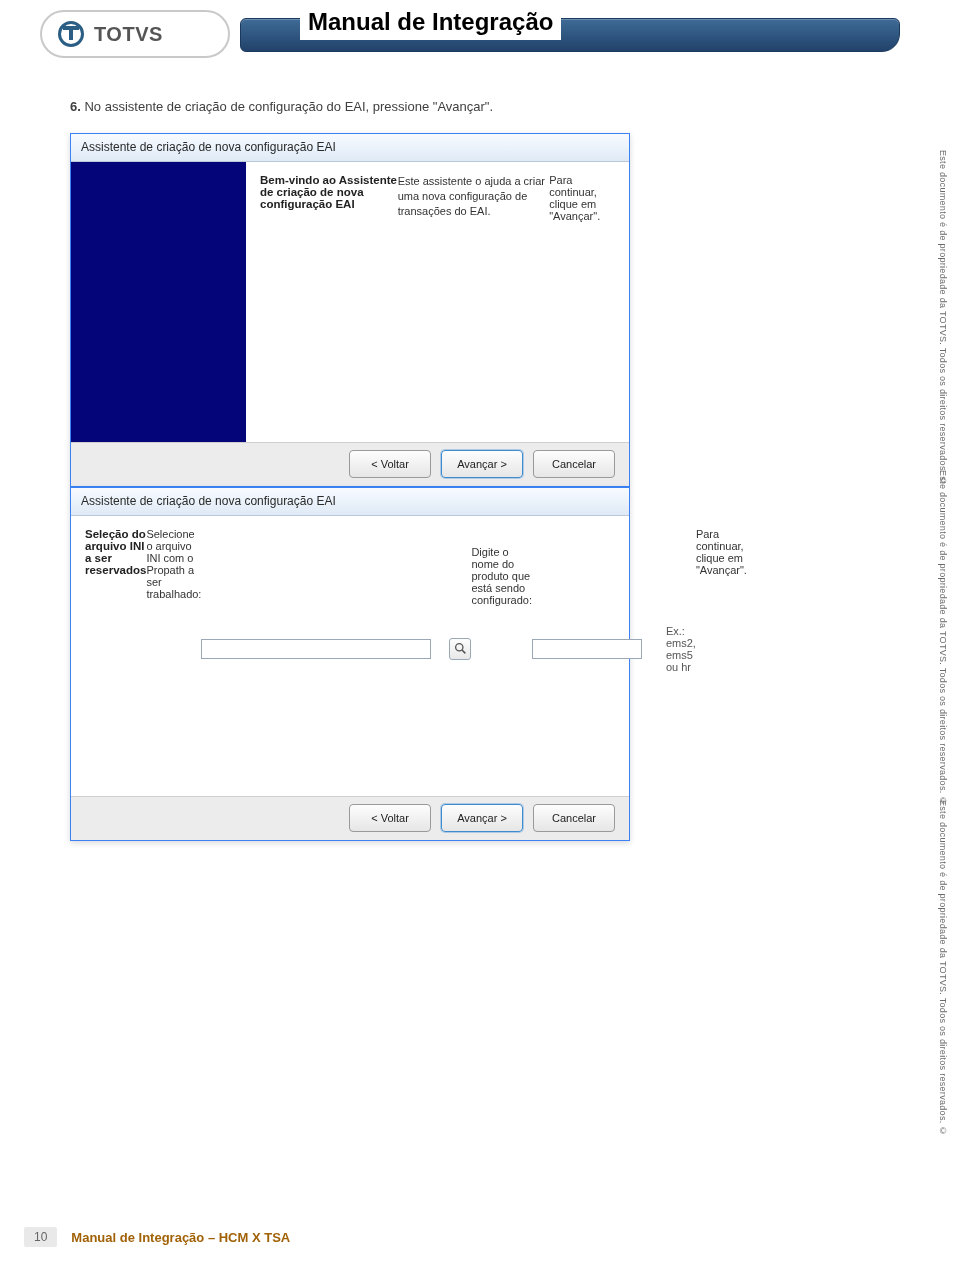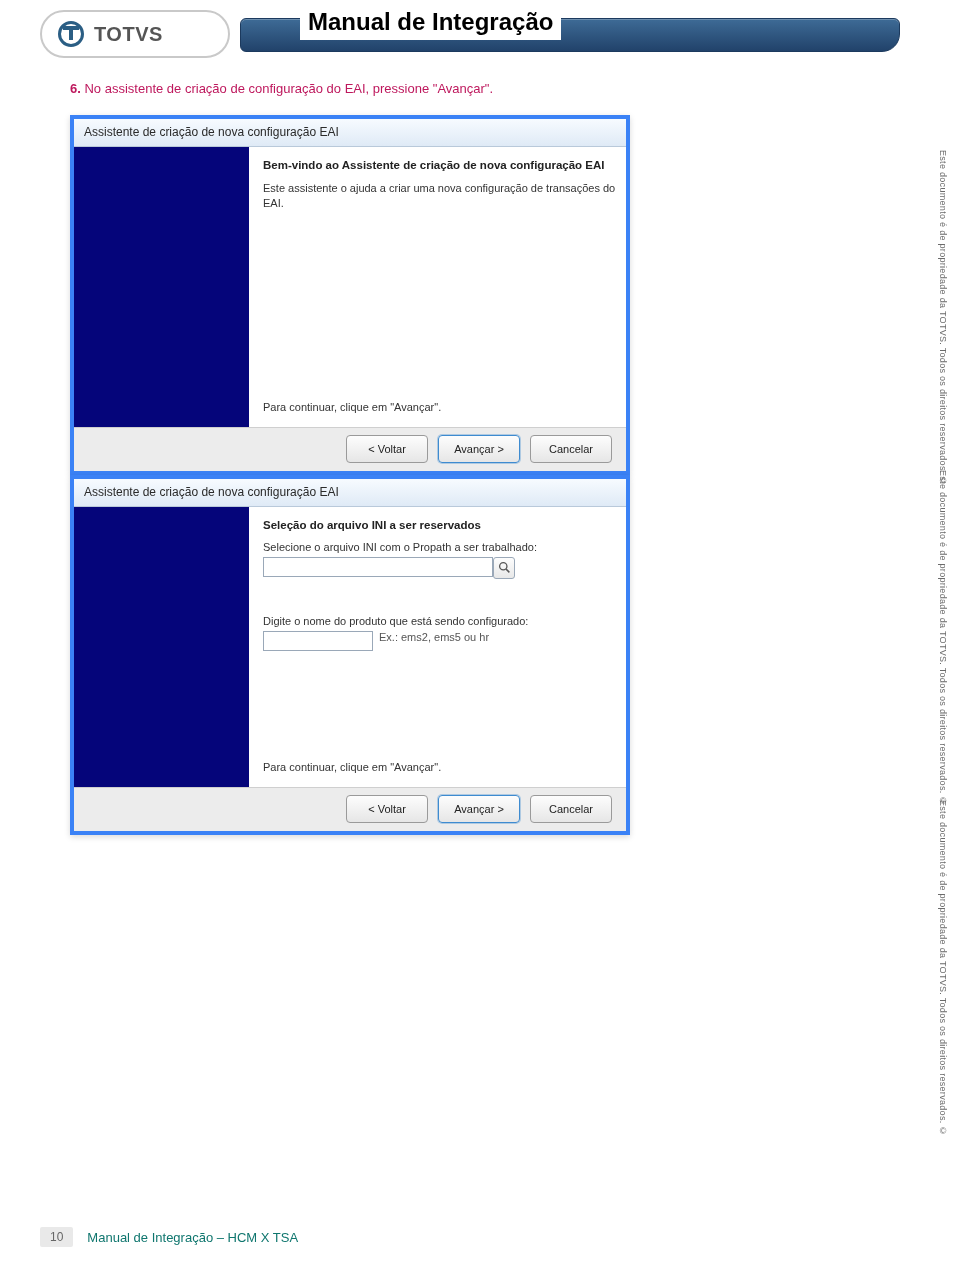--- a/index.html
+++ b/index.html
@@ -109,30 +109,30 @@
     white-space: nowrap;
   }
   .st1 { top: 150px; }
   .st2 { top: 470px; }
   .st3 { top: 800px; }
 
   
   .step {
     font-family: Verdana, Geneva, sans-serif;
     font-size: 13px;
-    color: #be185d;
-    margin: 22px 0 16px 0;
+    color: #404040;
+    margin: 40px 0 16px 0;
     line-height: 1.45;
   }
   .step .num { font-weight: 700; }
 
   
   .win {
     width: 560px;
-    border: 4px solid #3b82f6;
+    border: 1px solid #3b82f6;
     background: #f97316;
     box-shadow: 0 2px 6px rgba(0,0,0,.15);
   }
   .win-title {
     height: 28px;
     background: linear-gradient(#f7fbff, #dfeaf6);
     border-bottom: 1px solid #b9c9da;
     font-size: 12px;
     color: #2a2a2a;
     padding: 6px 10px 0 10px;
@@ -146,21 +146,20 @@
     width: 175px;
     background: #05057a;
   }
   .win-main {
     flex: 1;
     padding: 12px 8px 8px 14px;
     font-size: 11px;
     color: #222;
     position: relative;
     display: flex;
-    flex-direction: column;
   }
   .wm-heading {
     font-weight: 700;
     font-size: 11.5px;
     margin-bottom: 10px;
   }
   .wm-text {
     font-size: 11px;
     line-height: 1.35;
     color: #333;
@@ -192,21 +191,21 @@
     border-radius: 4px;
     cursor: pointer;
     padding: 0 10px;
   }
   .wbtn.primary {
     border: 1px solid #3e8bd0;
     box-shadow: 0 0 0 1px rgba(62,139,208,.35);
   }
 
   
-  .frow { display: flex; align-items: flex-start; gap: 0; margin-bottom: 18px; }
+  .frow { display: flex; align-items: center; gap: 18px; margin-bottom: 18px; }
   .tinput {
     height: 20px;
     border: 1px solid #9aa8b8;
     background: #fff;
     font-size: 11px;
     padding: 0 4px;
   }
   .tinput.ini { width: 230px; }
   .tinput.prod { width: 110px; }
   .iconbtn {
@@ -226,33 +225,33 @@
   }
   .lbl { font-size: 11px; color: #333; margin-bottom: 4px; }
 
   
   .pg-footer {
     position: absolute;
     left: 0; right: 0; bottom: 14px;
     display: flex;
     align-items: center;
     gap: 14px;
-    padding-left: 40px;
+    padding-left: 24px;
   }
   .pg-num {
     background: #e9e9e9;
     font-size: 12px;
     color: #666;
     padding: 3px 10px;
     border-radius: 2px;
   }
   .pg-foot-title {
     font-size: 13px;
-    font-weight: 400;
-    color: #0f766e;
+    font-weight: 700;
+    color: #a16207;
   }
 </style>
 </head>
 <body>
 
 <div class="page">
 
   <div class="hdr-bar">
     <div class="logo-pill">
       <span class="logo-mark">

